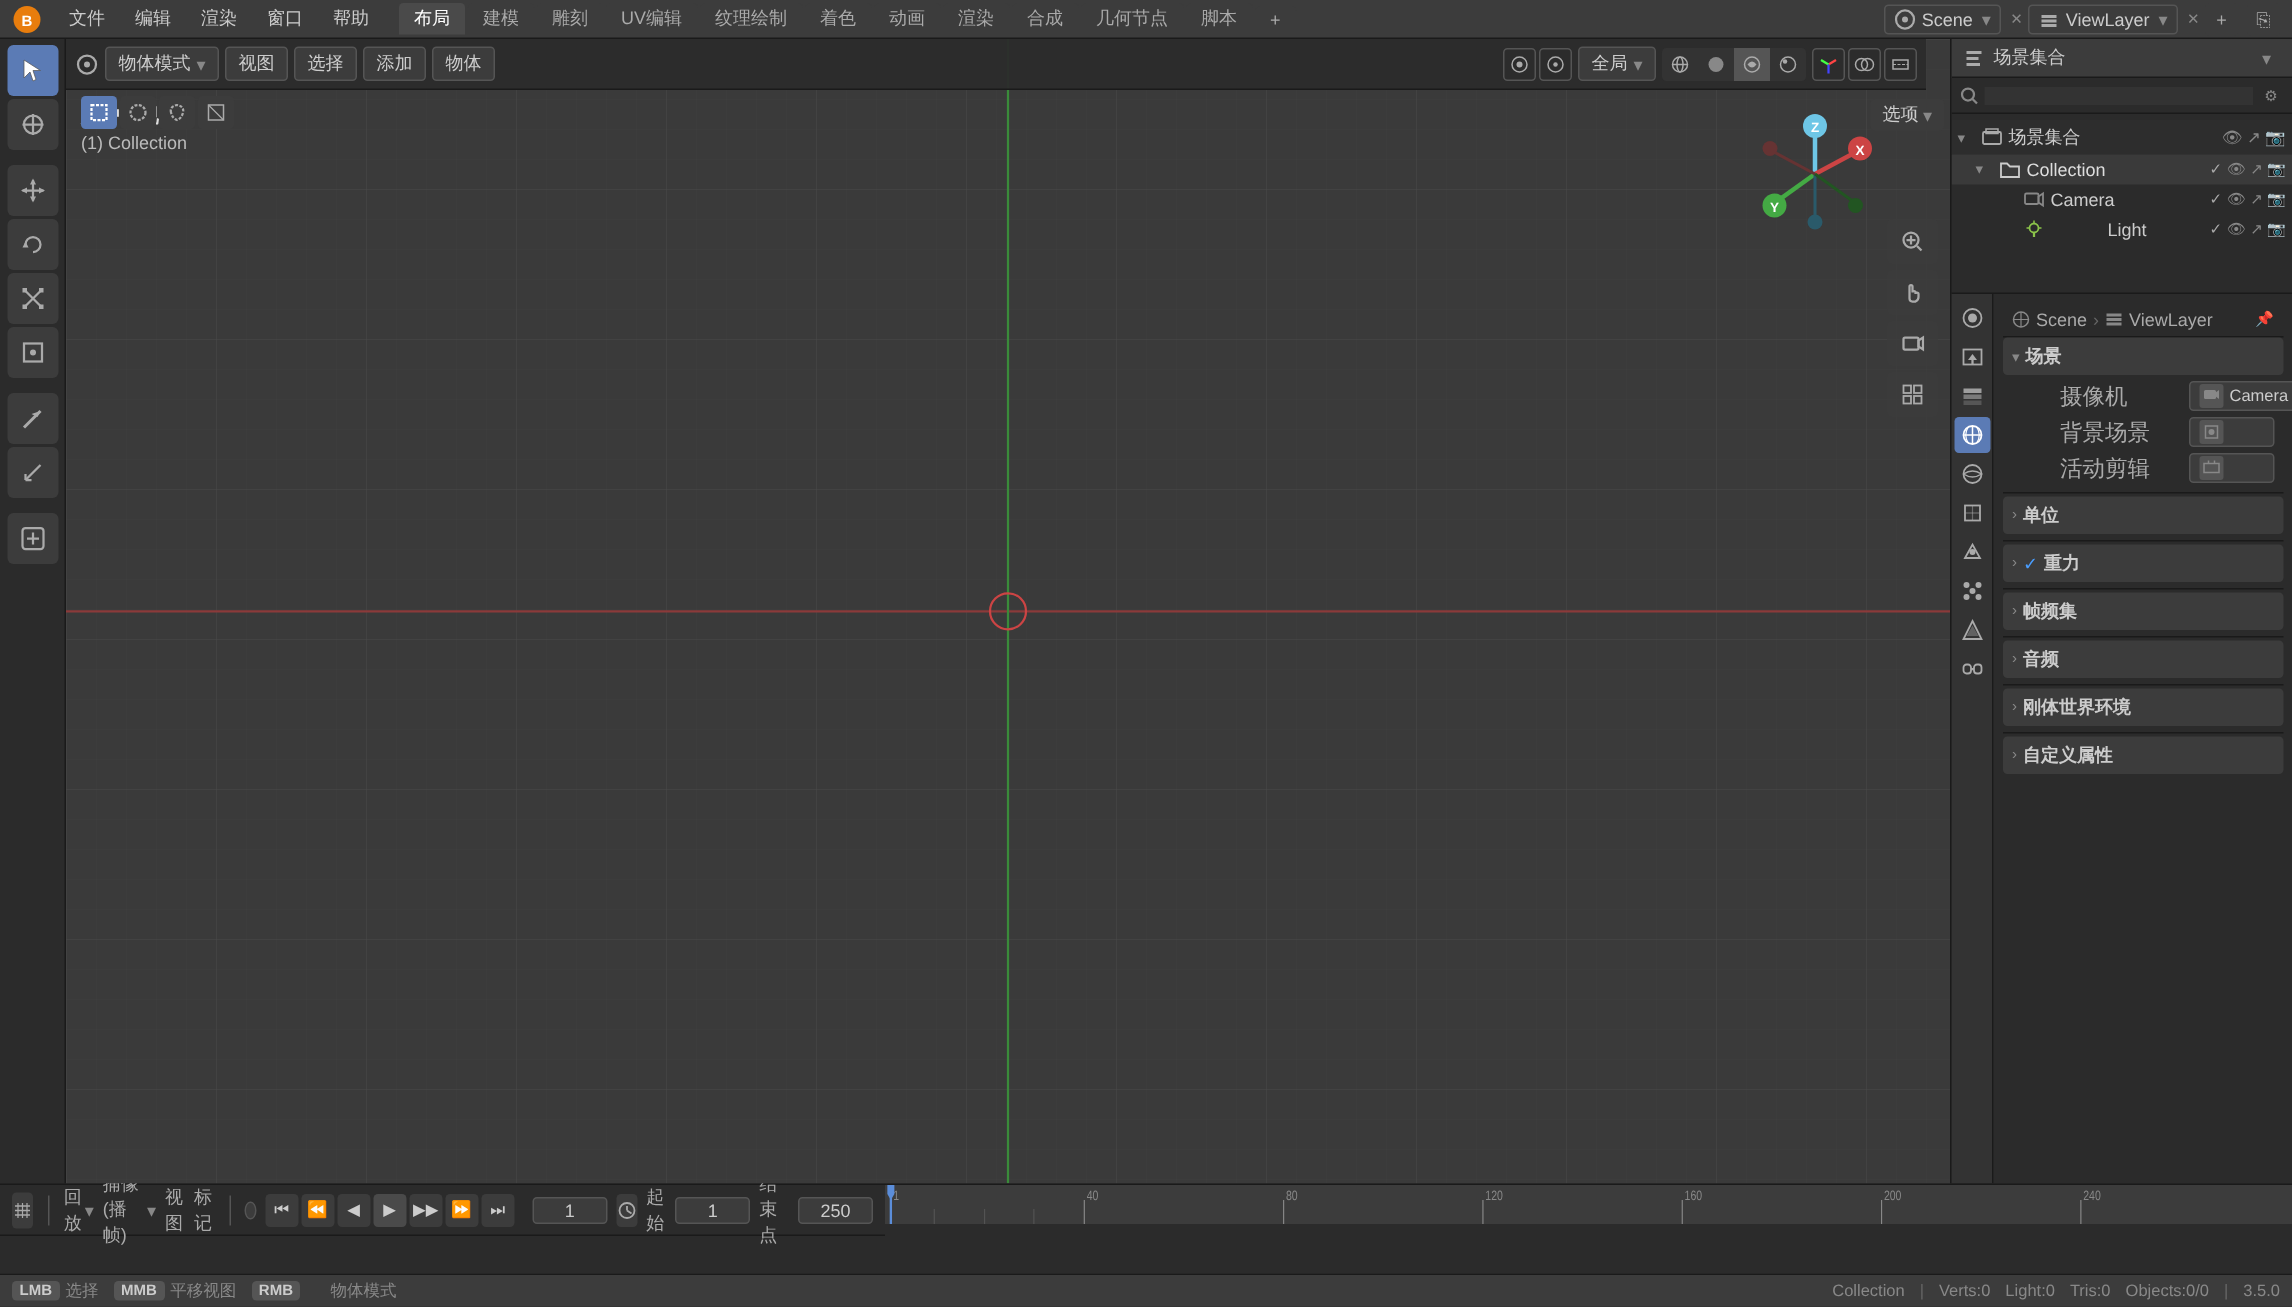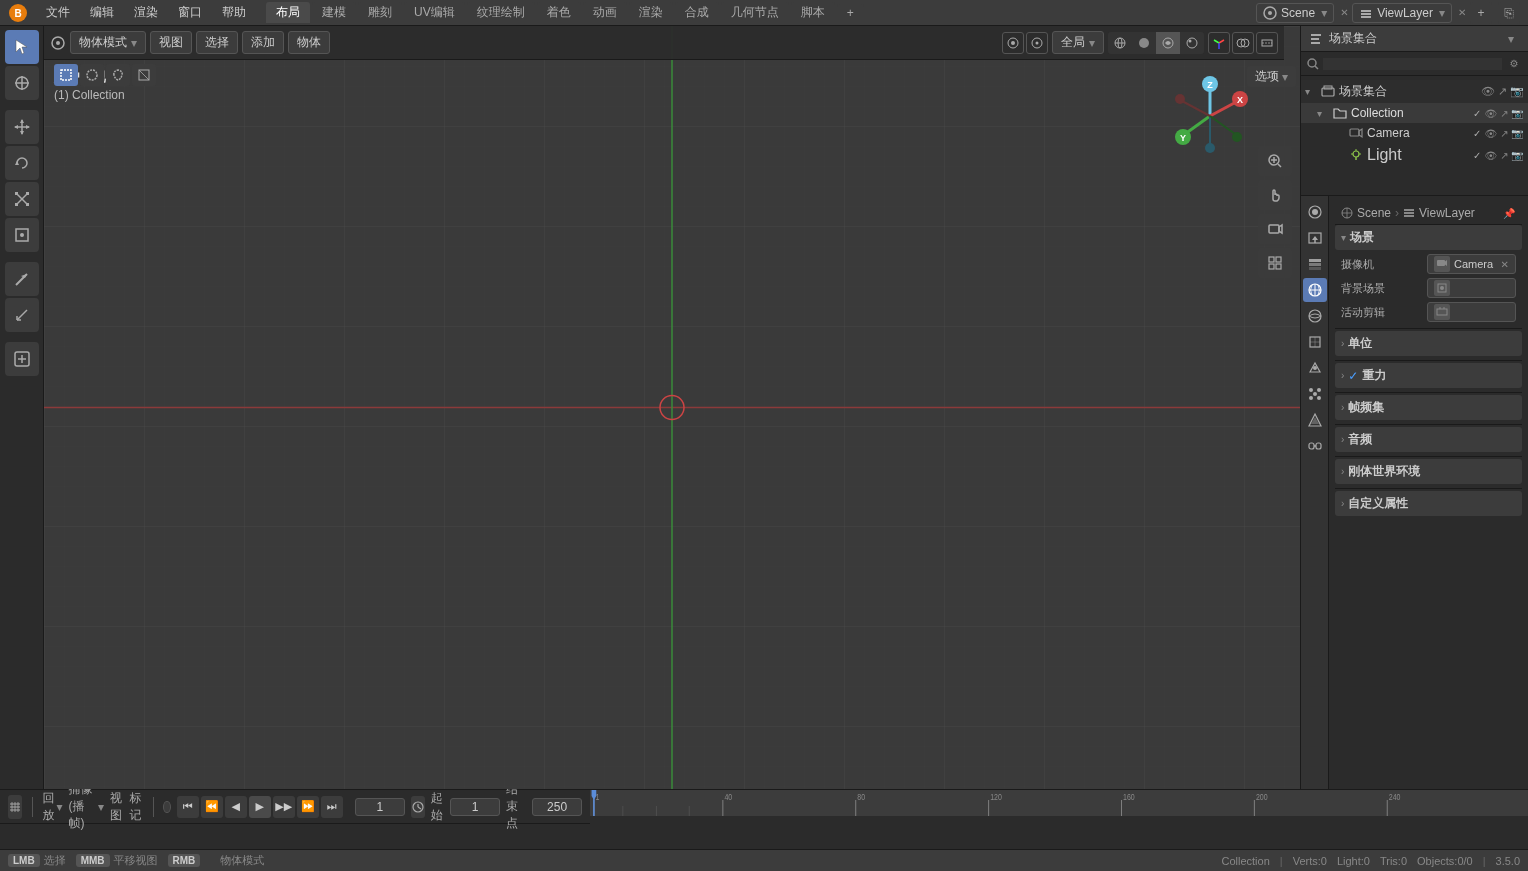--- a/index.html
+++ b/index.html
@@ -251,23 +251,24 @@
     }
     .prop-row {
       display: flex;
       align-items: center;
       padding: 2px 6px;
       gap: 6px;
       min-height: 22px;
     }
     .prop-label {
       color: #aaa;
-      font-size: 11px;
+      font-size: 15px;
       width: 80px;
       flex-shrink: 0;
+      margin-left: 32px;
     }
     .prop-value {
       flex: 1;
       background: #3c3c3c;
       border: 1px solid #555;
       border-radius: 3px;
       color: #ccc;
       padding: 1px 6px;
       font-size: 11px;
       display: flex;
@@ -859,21 +860,21 @@
 
         <div style="display:flex;align-items:center;padding:3px 4px;padding-left:32px;gap:4px;">
           <span style="color:#888;font-size:10px;width:12px;"></span>
           <svg width="14" height="14" viewBox="0 0 14 14">
             <circle cx="7" cy="6" r="3" fill="none" stroke="#8bc34a" stroke-width="1.2"></circle>
             <line x1="7" y1="9" x2="7" y2="12" stroke="#8bc34a" stroke-width="1.5"></line>
             <line x1="7" y1="1" x2="7" y2="3" stroke="#8bc34a" stroke-width="1"></line>
             <line x1="2" y1="6" x2="4" y2="6" stroke="#8bc34a" stroke-width="1"></line>
             <line x1="10" y1="6" x2="12" y2="6" stroke="#8bc34a" stroke-width="1"></line>
           </svg>
-          <span style="font-size:16px;color:#ccc;flex:1;">Light</span>
+          <span style="font-size:12px;color:#ccc;flex:1;text-align:center;">Light</span>
           <div style="display:flex;gap:3px;align-items:center;">
             <span style="color:#aaa;font-size:10px;">✓</span>
             <span style="color:#888;font-size:10px;">👁</span>
             <span style="color:#888;font-size:10px;">↗</span>
             <span style="color:#888;font-size:10px;">📷</span>
           </div>
         </div>
       </div>
     </div>
 

